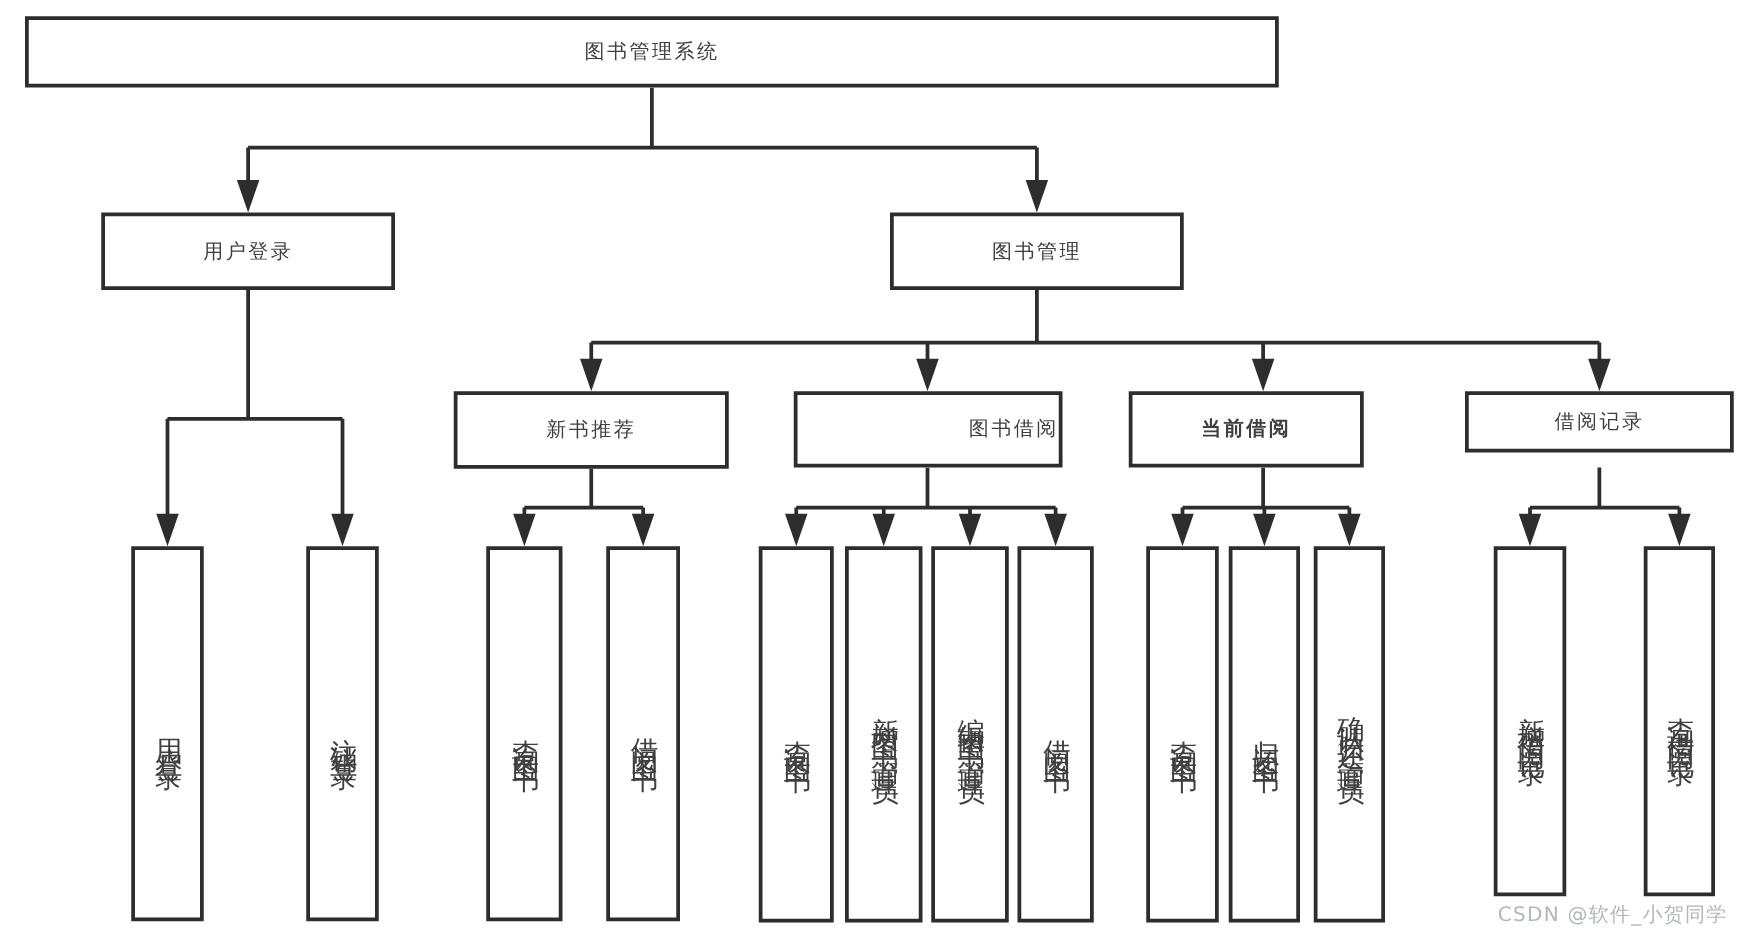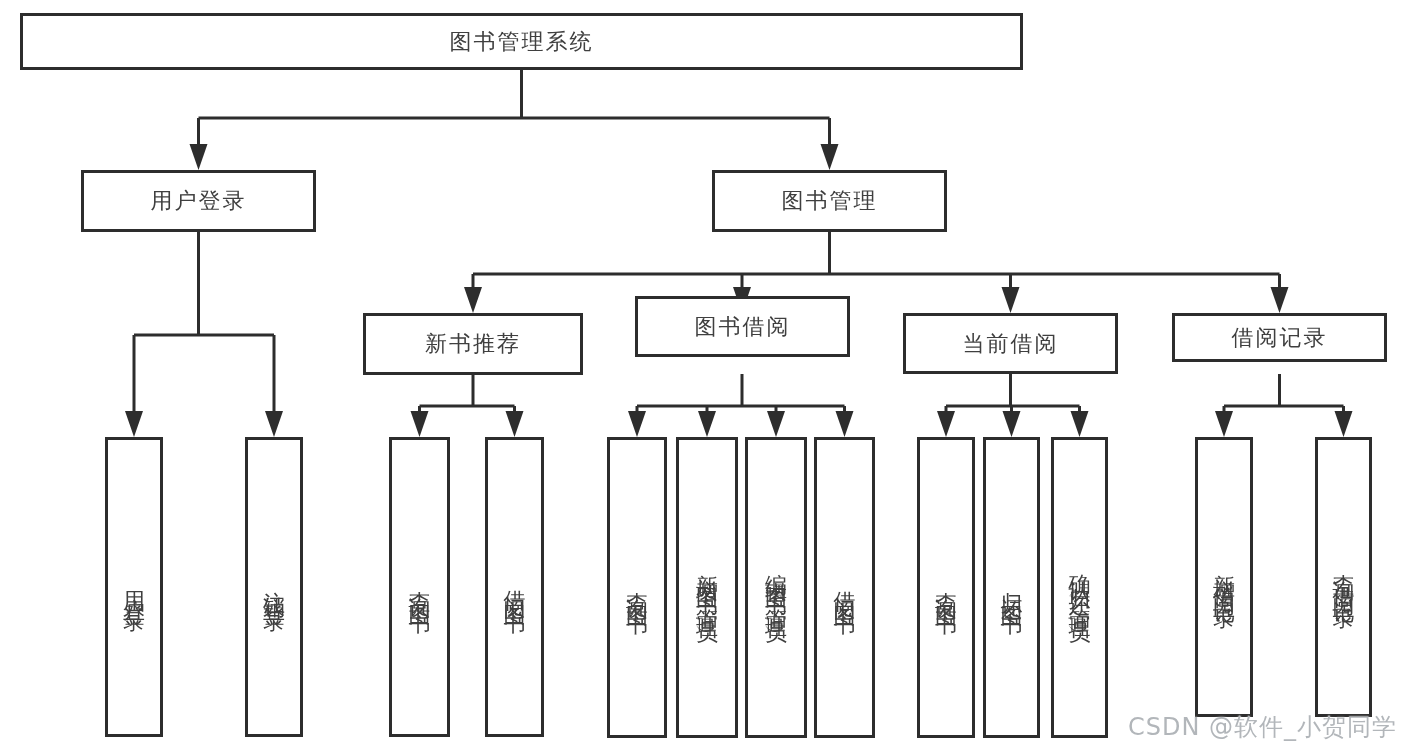--- a/index.html
+++ b/index.html
@@ -5,28 +5,28 @@
   html,body{margin:0;padding:0;background:#ffffff;}
   .stage{
     position:relative;width:1405px;height:747px;background:#ffffff;
     font-family:"DejaVu Sans","Liberation Sans",sans-serif;overflow:hidden;
   }
   .connectors{position:absolute;left:0;top:0;width:1405px;height:747px;}
   .box{
     position:absolute;background:#ffffff;border:3px solid #2d2d2d;box-sizing:border-box;
     display:flex;align-items:center;justify-content:center;color:#3f3f3f;z-index:2;
   }
-  .box.h span{font-size:22px;letter-spacing:2px;white-space:nowrap;}
+  .box.h span{font-size:16px;letter-spacing:2px;white-space:nowrap;}
   .box.v span{
     writing-mode:vertical-rl;text-orientation:mixed;
     font-size:22px;letter-spacing:7px;line-height:1;white-space:nowrap;
   }
   .watermark{
-    position:absolute;right:8px;bottom:4px;z-index:5;
-    font-size:24px;letter-spacing:1px;color:#b2b6ba;white-space:nowrap;
+    position:absolute;right:23px;bottom:4px;z-index:5;
+    font-size:16px;letter-spacing:1px;color:#b2b6ba;white-space:nowrap;
     text-shadow:0 0 2px #ffffff;
   }
 </style>
 </head>
 <body>
 
 <div class="stage" style="background: rgb(255, 255, 255);">
   <svg class="connectors" viewBox="0 0 1405 747" xmlns="http://www.w3.org/2000/svg">
       <line x1="521.5" y1="70" x2="521.5" y2="118" stroke="#2d2d2d" stroke-width="3"></line>
       <line x1="198.5" y1="118" x2="829.5" y2="118" stroke="#2d2d2d" stroke-width="3"></line>
@@ -87,24 +87,24 @@
       </div>
       <div class="box h" style="left: 81px; top: 170px; width: 235px; height: 62px; border-color: rgb(45, 45, 45); color: rgb(63, 63, 63);">
         <span>用户登录</span>
       </div>
       <div class="box h" style="left: 712px; top: 170px; width: 235px; height: 62px; border-color: rgb(45, 45, 45); color: rgb(63, 63, 63); font-family: Liberation Serif, serif;">
         <span>图书管理</span>
       </div>
       <div class="box h" style="left: 363px; top: 313px; width: 220px; height: 62px; border-color: rgb(45, 45, 45); color: rgb(63, 63, 63);">
         <span>新书推荐</span>
       </div>
-      <div class="box h" style="left: 635px; top: 296px; width: 215px; height: 61px; border-color: rgb(45, 45, 45); color: rgb(63, 63, 63);">
+      <div class="box h" style="left: 635px; top: 313px; width: 215px; height: 61px; border-color: rgb(45, 45, 45); color: rgb(63, 63, 63); justify-content: flex-end;">
         <span>图书借阅</span>
       </div>
-      <div class="box h" style="left: 903px; top: 313px; width: 215px; height: 61px; border-color: rgb(45, 45, 45); color: rgb(63, 63, 63);">
+      <div class="box h" style="left: 903px; top: 313px; width: 188px; height: 61px; border-color: rgb(45, 45, 45); color: rgb(63, 63, 63); font-weight: bold;">
         <span>当前借阅</span>
       </div>
       <div class="box h" style="left: 1172px; top: 313px; width: 215px; height: 49px; border-color: rgb(45, 45, 45); color: rgb(63, 63, 63);">
         <span>借阅记录</span>
       </div>
       <div class="box v" style="left: 105px; top: 437px; width: 58px; height: 300px; border-color: rgb(45, 45, 45); color: rgb(63, 63, 63);">
         <span>用户登录</span>
       </div>
       <div class="box v" style="left: 245px; top: 437px; width: 58px; height: 300px; border-color: rgb(45, 45, 45); color: rgb(63, 63, 63);">
         <span>注销登录</span>

